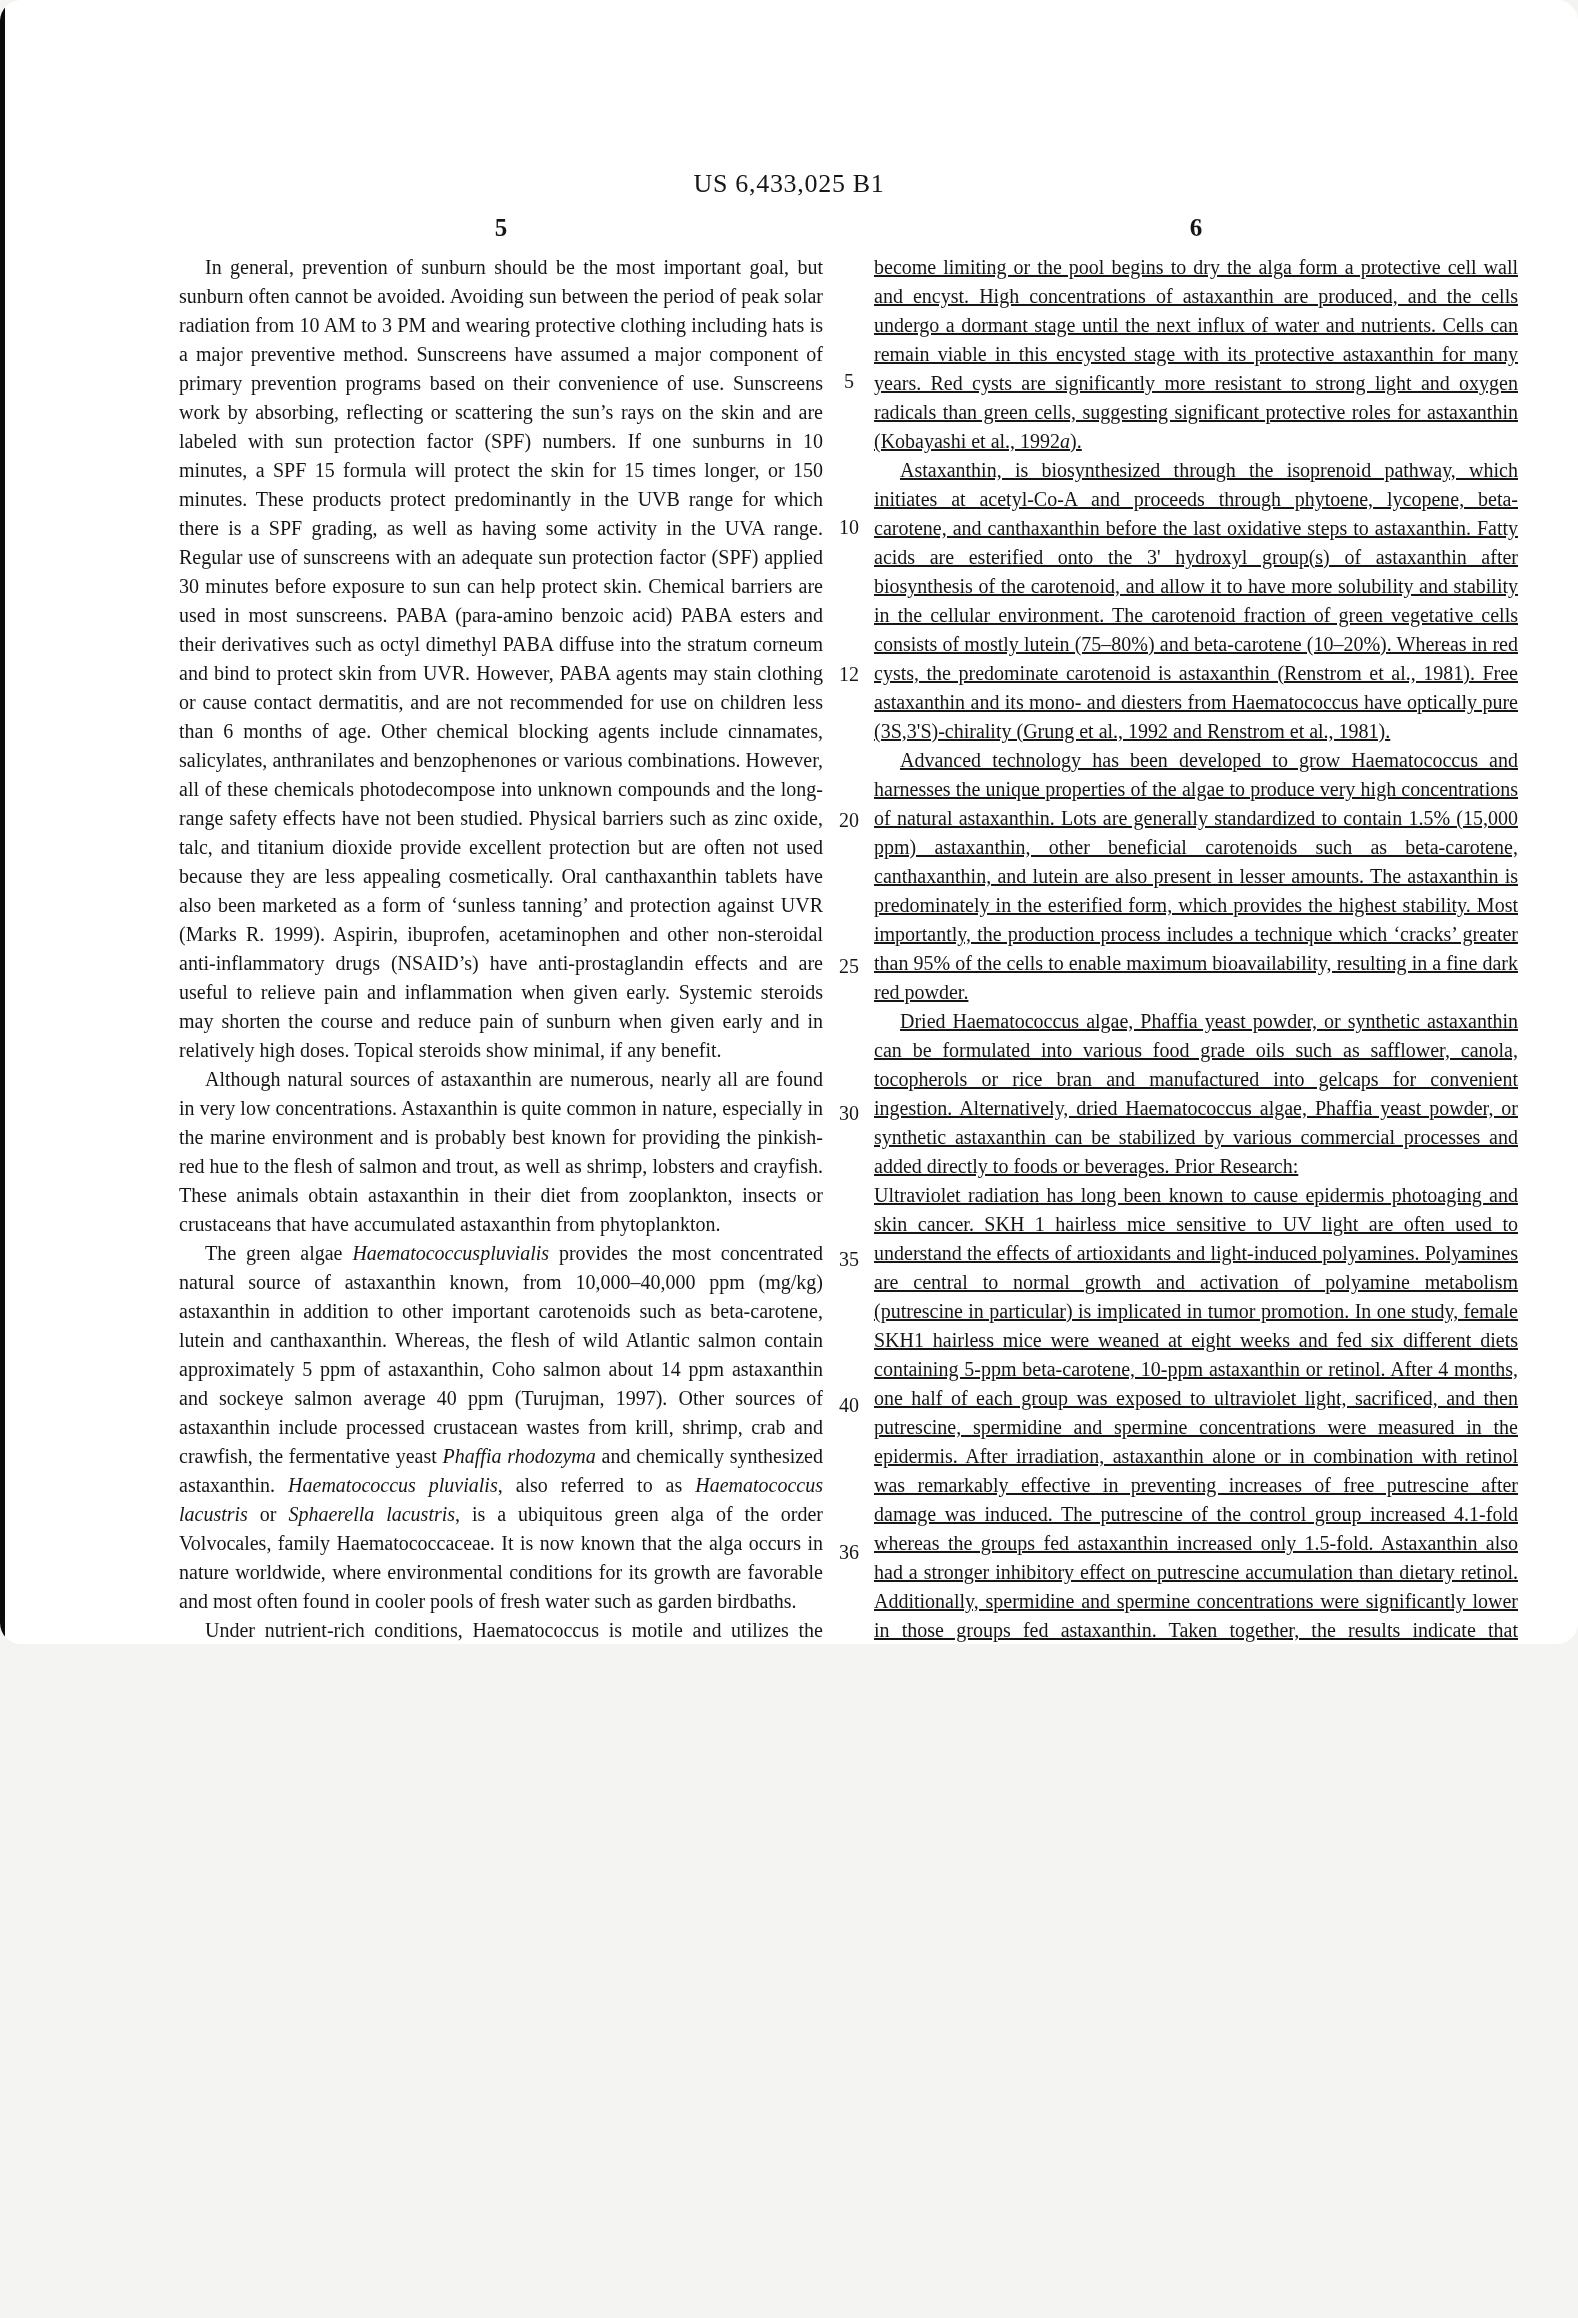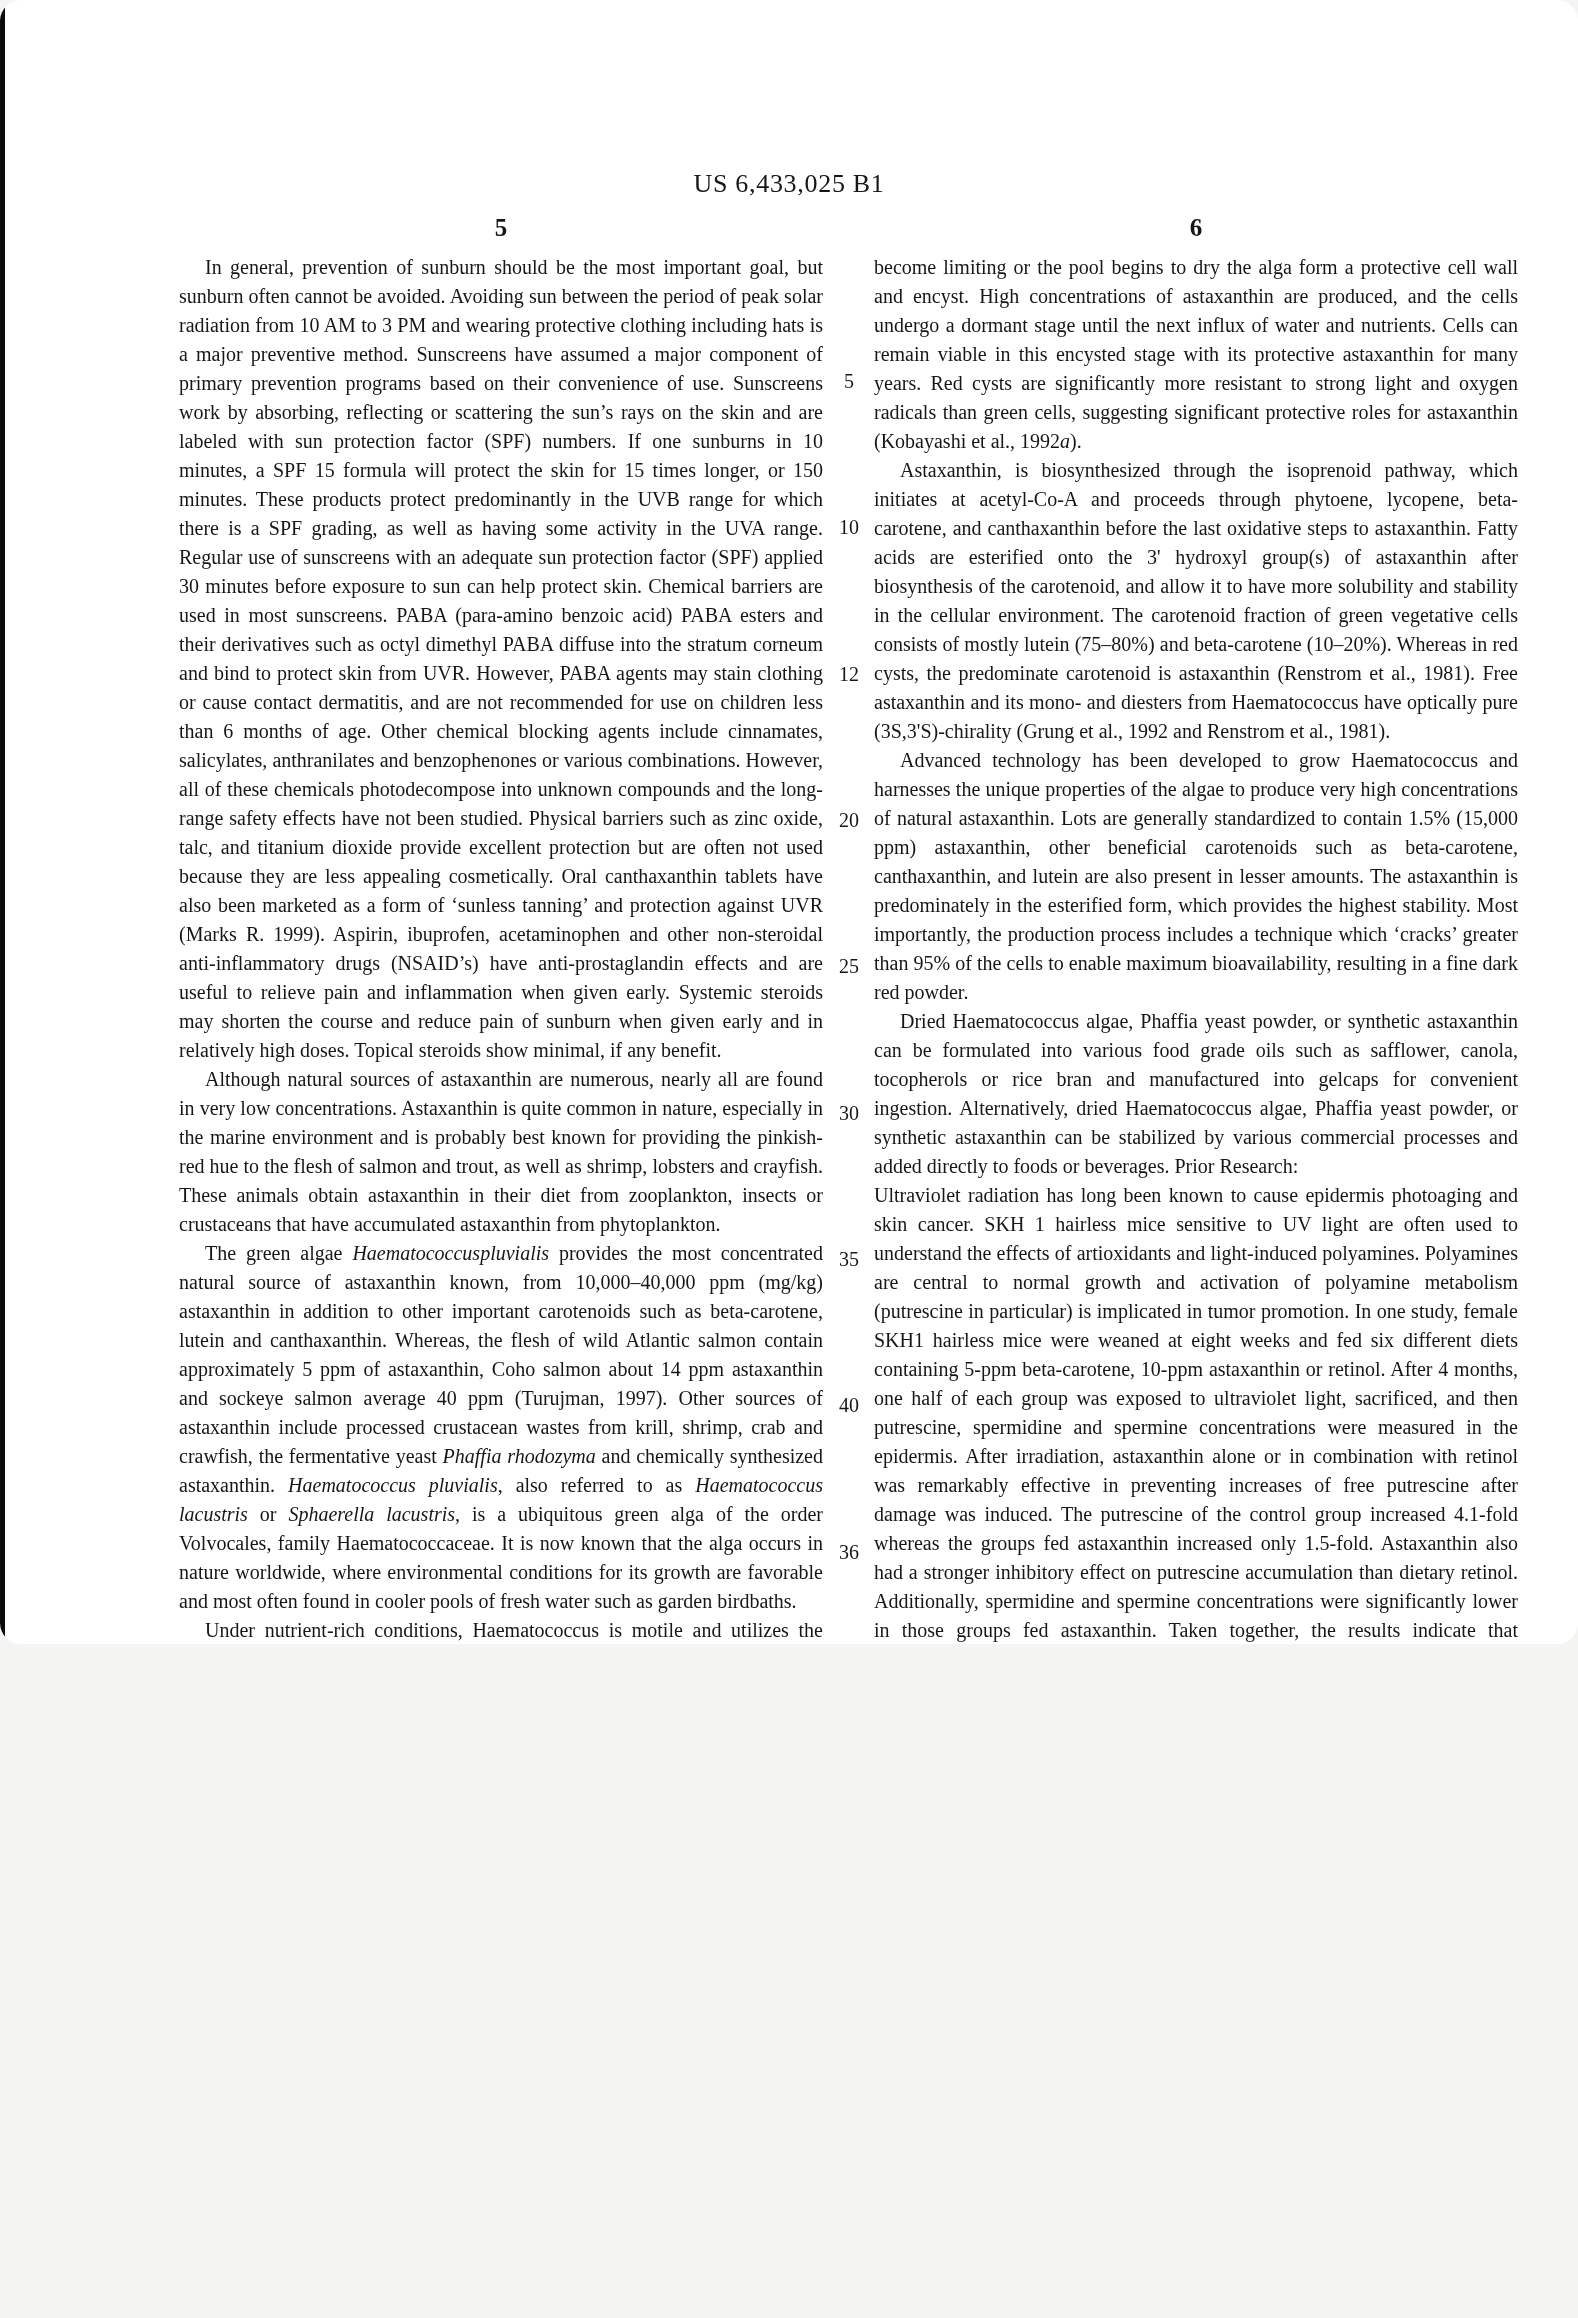--- a/index.html
+++ b/index.html
@@ -26,21 +26,21 @@
     text-align: center;
   }
   .col-number.left  { left: 179px;  width: 644px; }
   .col-number.right { left: 874px; width: 644px; }
   .column {
     position: absolute; top: 253px; width: 644px;
     font-size: 20px; line-height: 29px;
     text-align: justify; text-justify: inter-word;
   }
   .column.left  { left: 179px; }
-  .column.right { left: 874px; }
+  .column.right { left: 874px; text-decoration: underline; }
   .column p { margin: 0; padding: 0; }
   .column p.indent { text-indent: 26px; }
   .it { font-style: italic; }
   .gutter {
     position: absolute; left: 825px; top: 367px; width: 48px; height: 1785px;
     display: flex; flex-direction: column; justify-content: space-between;
   }
   .gutter span {
     display: block; height: 29px; line-height: 29px;
     text-align: center; font-size: 20px;

